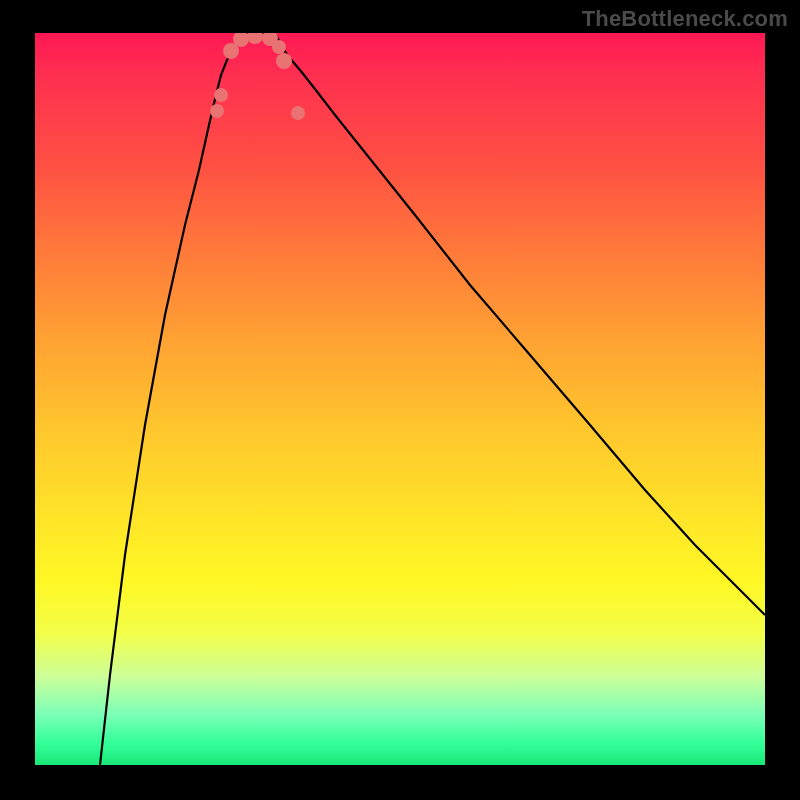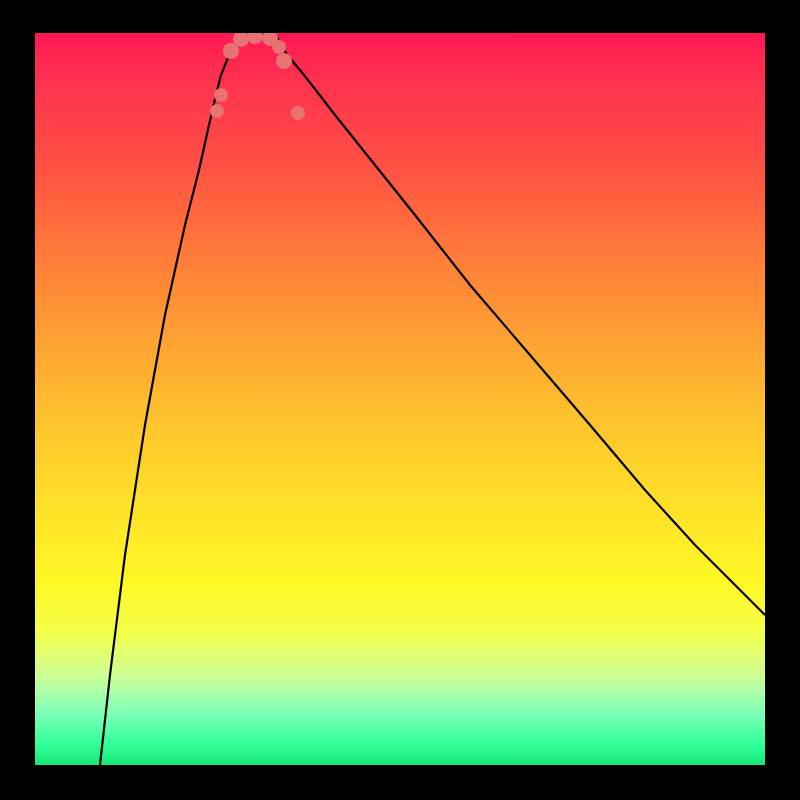--- a/index.html
+++ b/index.html
@@ -67,20 +67,21 @@
     fill: #e97272;
     stroke: none;
   }
 </style>
 </head>
 <body>
 
 <div class="frame">
   <div class="gradient"></div>
 
+  <div class="watermark">TheBottleneck.com</div>
 
   <svg class="plot" viewBox="0 0 730 732" preserveAspectRatio="none">
     <g id="curves">
         <path class="curve" d="M65 732 L75 642 L90 522 L110 392 L130 282 L150 192 L164 137 L174 92 L181 62 L186 42 L192 27 L200 14 L212 0" stroke="#000000"></path>
         <path class="curve" d="M730 582 L700 552 L660 512 L610 457 L555 392 L495 322 L435 252 L380 182 L332 122 L300 82 L280 56 L265 37 L253 23 L246 12 L240 0" stroke="#000000"></path>
         <path class="curve" d="M212 0 L218 1 L224 1 L232 1 L240 0" stroke="#000000"></path>
       </g>
     <g id="markers">
         <circle class="marker" cx="182" cy="78" r="7" fill="#e97272"></circle>
         <circle class="marker" cx="186" cy="62" r="7" fill="#e97272"></circle>

